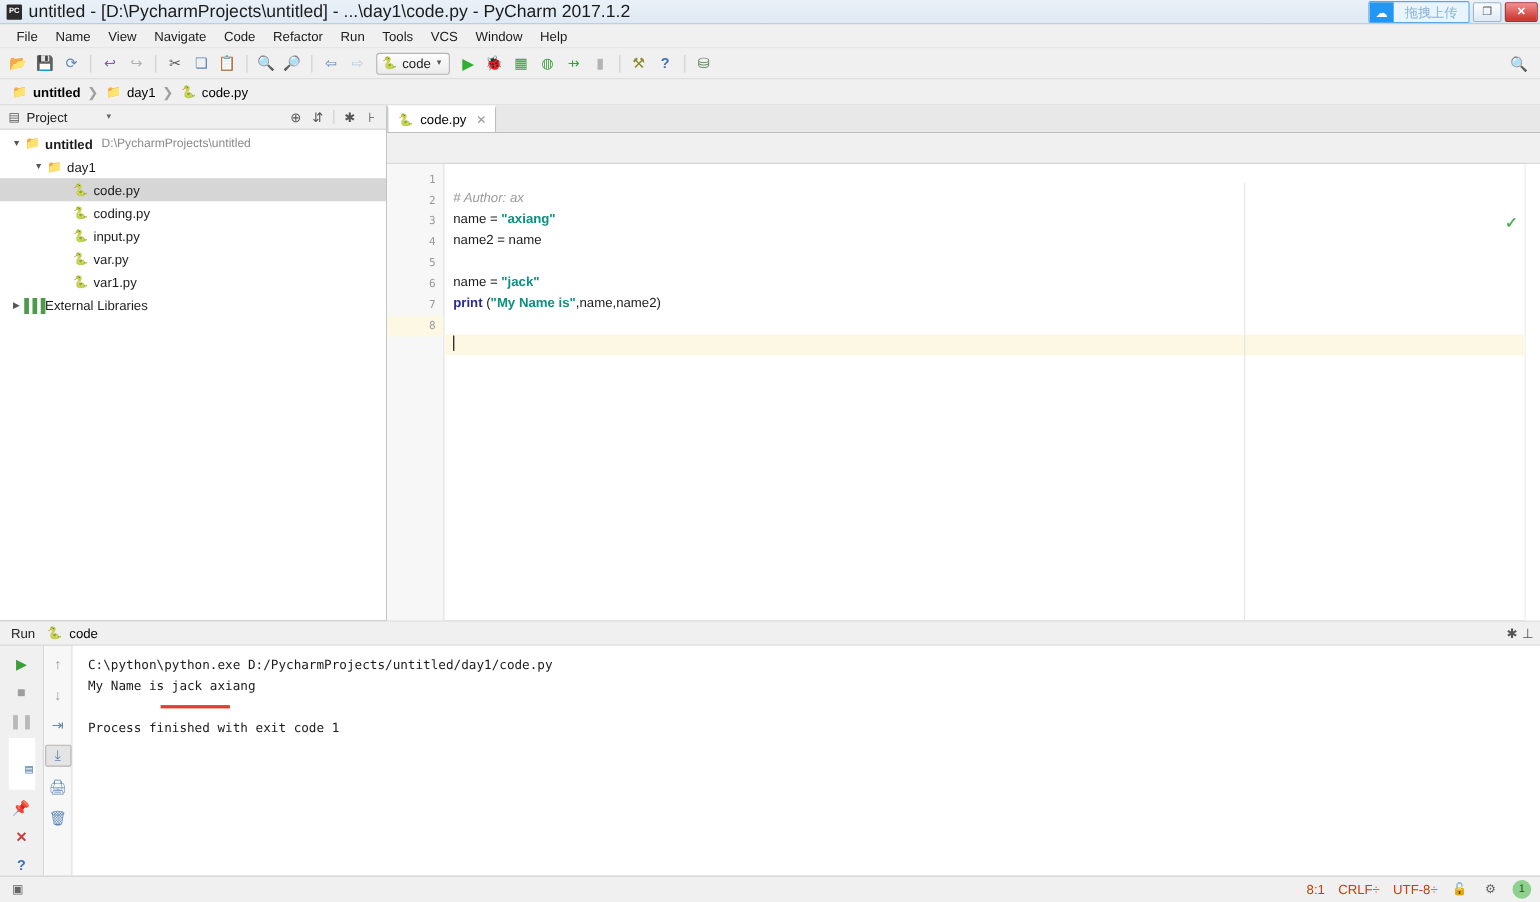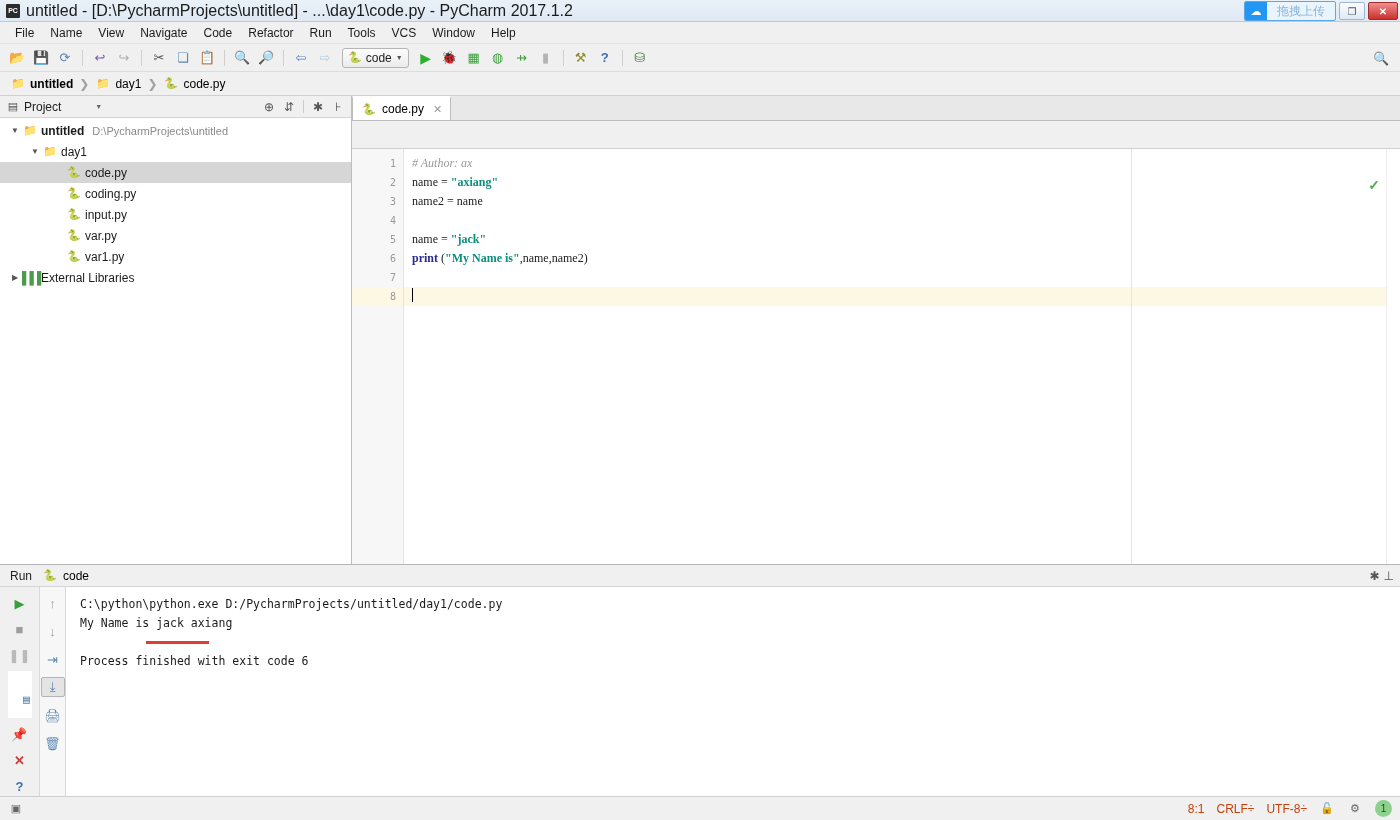--- a/index.html
+++ b/index.html
@@ -192,21 +192,21 @@
     width: 52px; flex: 0 0 auto; background: #f7f7f7;
     border-right: 1px solid #e2e2e2; padding-top: 5px;
   }
   .gnum {
     height: 19px; line-height: 19px; text-align: right; padding-right: 7px;
     font-family: "DejaVu Sans Mono", monospace; font-size: 10px; color: #999;
   }
   .gnum.hl { background: #fdf8e4; }
   .code {
     flex: 1 1 auto; position: relative; padding-top: 5px; overflow: hidden;
-    font-family: Liberation Serif, serif; font-size: 12px;
+    font-family: Liberation Sans, sans-serif; font-size: 12px; margin-top: 17px;
   }
   .cline { height: 19px; line-height: 19px; padding-left: 8px; white-space: pre; color: #1b1b1b; }
   .cline.hl { background: #fdf8e4; }
   .tok-comment { color: #9a9a9a; font-style: italic; }
   .tok-string { color: #0a8f80; font-weight: bold; }
   .tok-kw { color: #2b2b8f; font-weight: bold; }
   .caret-bar {
     display: inline-block; width: 1px; height: 14px;
     background: #000; vertical-align: -2px;
   }
@@ -515,21 +515,21 @@
         <div class="si wrap">⇥</div>
         <div class="si scroll">⤓</div>
         <div class="si print">🖨</div>
         <div class="si trash">🗑</div>
       </div>
 
       <div class="console">
         <div class="cout">C:\python\python.exe D:/PycharmProjects/untitled/day1/code.py</div>
         <div class="cout">My Name is jack axiang</div>
         <div class="cout gap"></div>
-        <div class="cout">Process finished with exit code 6</div>
+        <div class="cout">Process finished with exit code 1</div>
         <div class="redline"></div>
       </div>
     </div>
   </div>
 
   <div class="statusbar">
     <span class="sb-icon">▣</span>
     <span class="sb-right">
       <span class="it">8:1</span>
       <span class="it">CRLF÷</span>

